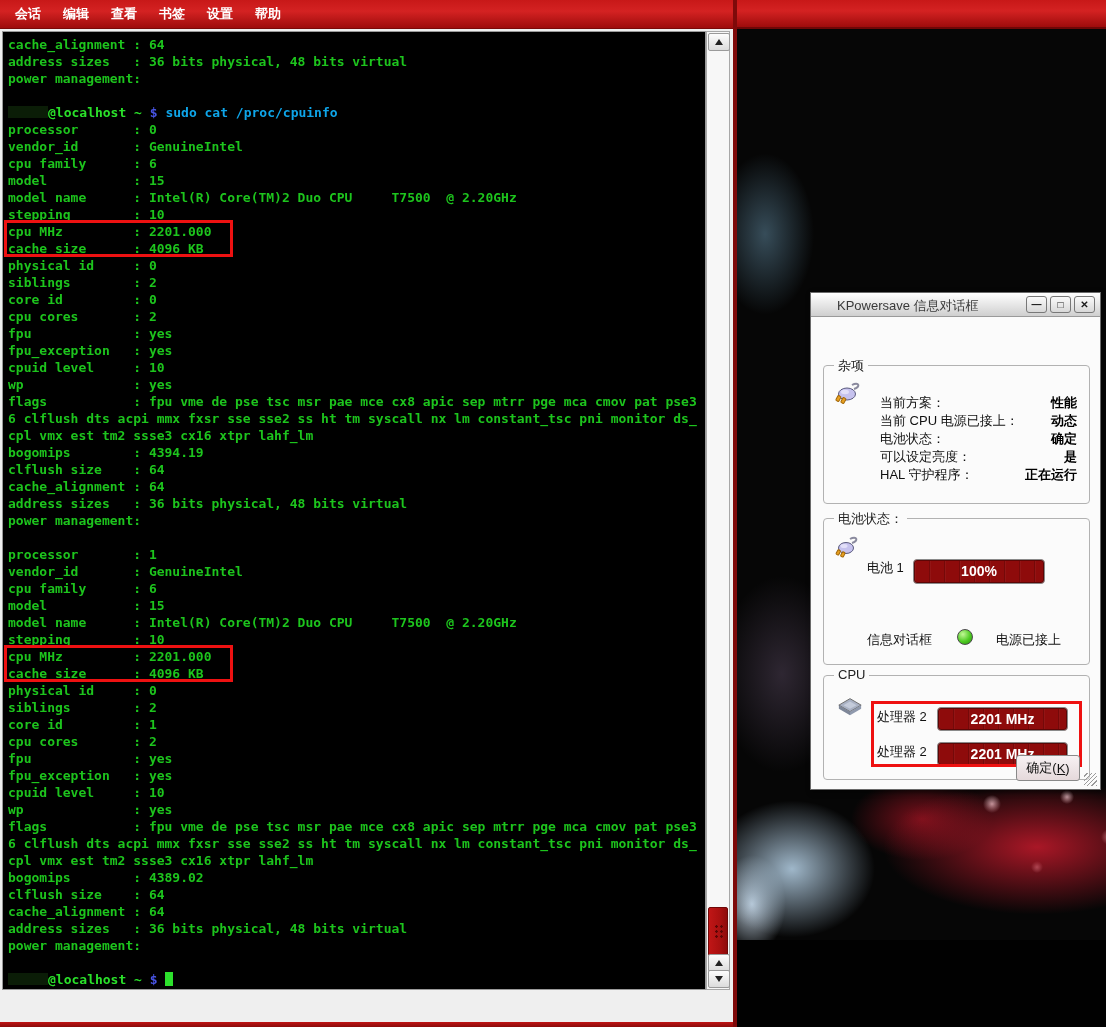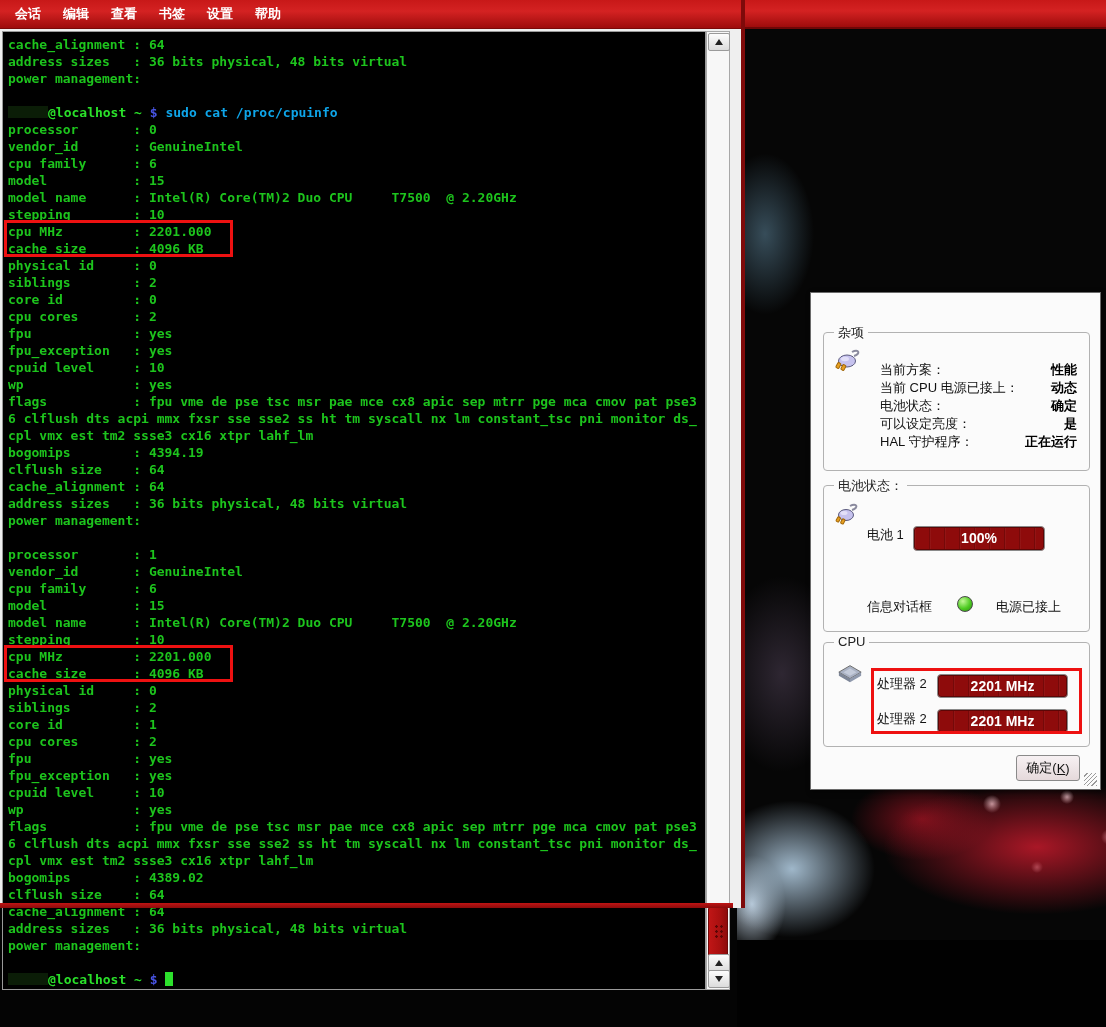--- a/index.html
+++ b/index.html
@@ -20,22 +20,22 @@
       radial-gradient(ellipse 45px 65px at 15px 875px, rgba(205,222,238,0.9), rgba(205,222,238,0) 75%),
       radial-gradient(ellipse 205px 90px at 300px 818px, rgba(178,24,40,0.95), rgba(178,24,40,0) 75%),
       radial-gradient(ellipse 95px 55px at 185px 790px, rgba(150,18,32,0.8), rgba(150,18,32,0) 75%),
       radial-gradient(circle 9px at 255px 775px, rgba(238,228,232,0.85), rgba(238,228,232,0) 100%),
       radial-gradient(circle 7px at 330px 768px, rgba(238,228,232,0.8), rgba(238,228,232,0) 100%),
       radial-gradient(circle 8px at 372px 808px, rgba(238,228,232,0.75), rgba(238,228,232,0) 100%),
       radial-gradient(circle 6px at 300px 838px, rgba(238,228,232,0.7), rgba(238,228,232,0) 100%);}
   #photo::after{content:"";position:absolute;left:0;top:911px;width:100%;height:87px;background:#010101;}
 
   
-  #konsole{position:absolute;left:0;top:0;width:733px;height:908px;background:#efefef;
-    border-right:4px solid #7e0a0a;box-sizing:content-box;padding-left:8px;}
+  #konsole{position:absolute;left:0;top:0;width:733px;height:1027px;background:#efefef;
+    border-right:4px solid #7e0a0a;box-sizing:content-box;}
   #menubar{position:absolute;left:0;top:0;width:100%;height:29px;
     background:linear-gradient(180deg,#c81818 0%,#d42222 40%,#9e0c0c 100%);
     border-bottom:1px solid #7c0808;box-sizing:border-box;display:flex;align-items:center;padding-left:4px;}
   .menu-item{color:#fff;font-size:13px;font-weight:bold;padding:0 11px;line-height:28px;cursor:default;}
 
   
   #terminal{position:absolute;left:2px;top:31px;width:704px;height:959px;background:#000;
     border:1px solid #9a9a9a;box-sizing:border-box;overflow:hidden;}
   #term-lines{position:absolute;left:0;top:0;padding:4px 0 0 5px;
     font-family:"DejaVu Sans Mono",monospace;font-size:13px;line-height:17px;font-weight:bold;
@@ -83,21 +83,21 @@
   #kps-dialog{position:absolute;left:810px;top:292px;width:291px;height:498px;background:#fbfbfb;
     border:1px solid #6b6b6b;box-sizing:border-box;box-shadow:2px 2px 5px rgba(0,0,0,0.55);}
   #kps-titlebar{position:absolute;left:0;top:0;width:100%;height:24px;
     background:linear-gradient(180deg,#ffffff,#cfcfcf);border-bottom:1px solid #9a9a9a;box-sizing:border-box;}
   #kps-title{position:absolute;left:26px;top:4px;font-size:13px;color:#3a3a3a;}
   .wb{position:absolute;top:3px;width:21px;height:17px;background:linear-gradient(180deg,#fafafa,#d8d8d8);
     border:1px solid #787878;border-radius:3px;font-size:10px;font-weight:bold;color:#1a1a1a;
     display:flex;align-items:center;justify-content:center;box-sizing:border-box;}
   #wb-min{right:53px;} #wb-max{right:29px;} #wb-close{right:5px;}
 
-  .grp{position:absolute;left:12px;width:267px;border:1px solid #b2b2b2;border-radius:4px;box-sizing:border-box;}
+  .grp{position:absolute;left:12px;width:267px;border:1px solid #b2b2b2;border-radius:4px;box-sizing:border-box;margin-top:33px;}
   .grp-legend{position:absolute;top:-9px;left:10px;background:#fbfbfb;padding:0 4px;font-size:13px;color:#222;}
   #grp-misc{top:39px;height:139px;}
   #grp-batt{top:192px;height:147px;}
   #grp-cpu{top:349px;height:105px;}
 
   .grp-icon{position:absolute;}
   #misc-icon{left:10px;top:12px;width:28px;height:28px;}
   #batt-icon{left:10px;top:14px;width:28px;height:28px;}
   #cpu-icon{left:13px;top:20px;width:26px;height:22px;}
 
@@ -166,20 +166,32 @@
       <div class="sb-btn" id="sb-down-bottom">
           <span class="tri-down"></span>
         </div>
     </div>
 
 
     <div id="window-bottom-border"></div>
   </div>
 
   <div id="kps-dialog">
+    <div id="kps-titlebar">
+      <span id="kps-title">KPowersave 信息对话框</span>
+      <div class="wb" id="wb-min">
+          <span>—</span>
+        </div>
+      <div class="wb" id="wb-max">
+          <span>□</span>
+        </div>
+      <div class="wb" id="wb-close">
+          <span>✕</span>
+        </div>
+    </div>
 
     <div class="grp" id="grp-misc">
       <span class="grp-legend">杂项</span>
       <svg class="grp-icon" id="misc-icon" viewBox="0 0 28 28">
         <path d="M18 7 C25 3 27 9 20 11" stroke="#8a8a9e" fill="none" stroke-width="2"></path>
         <ellipse cx="13" cy="16" rx="8.5" ry="6" fill="#c6c2ee" stroke="#5a5a7e"></ellipse>
         <ellipse cx="11" cy="14" rx="4" ry="2.2" fill="#e2dff8"></ellipse>
         <rect x="3" y="18" width="3.4" height="5.5" rx="1" fill="#e8a020" stroke="#a06608" transform="rotate(28 5 20)"></rect>
         <rect x="8" y="20" width="3.4" height="5.5" rx="1" fill="#e8a020" stroke="#a06608" transform="rotate(28 10 22)"></rect>
       </svg>

